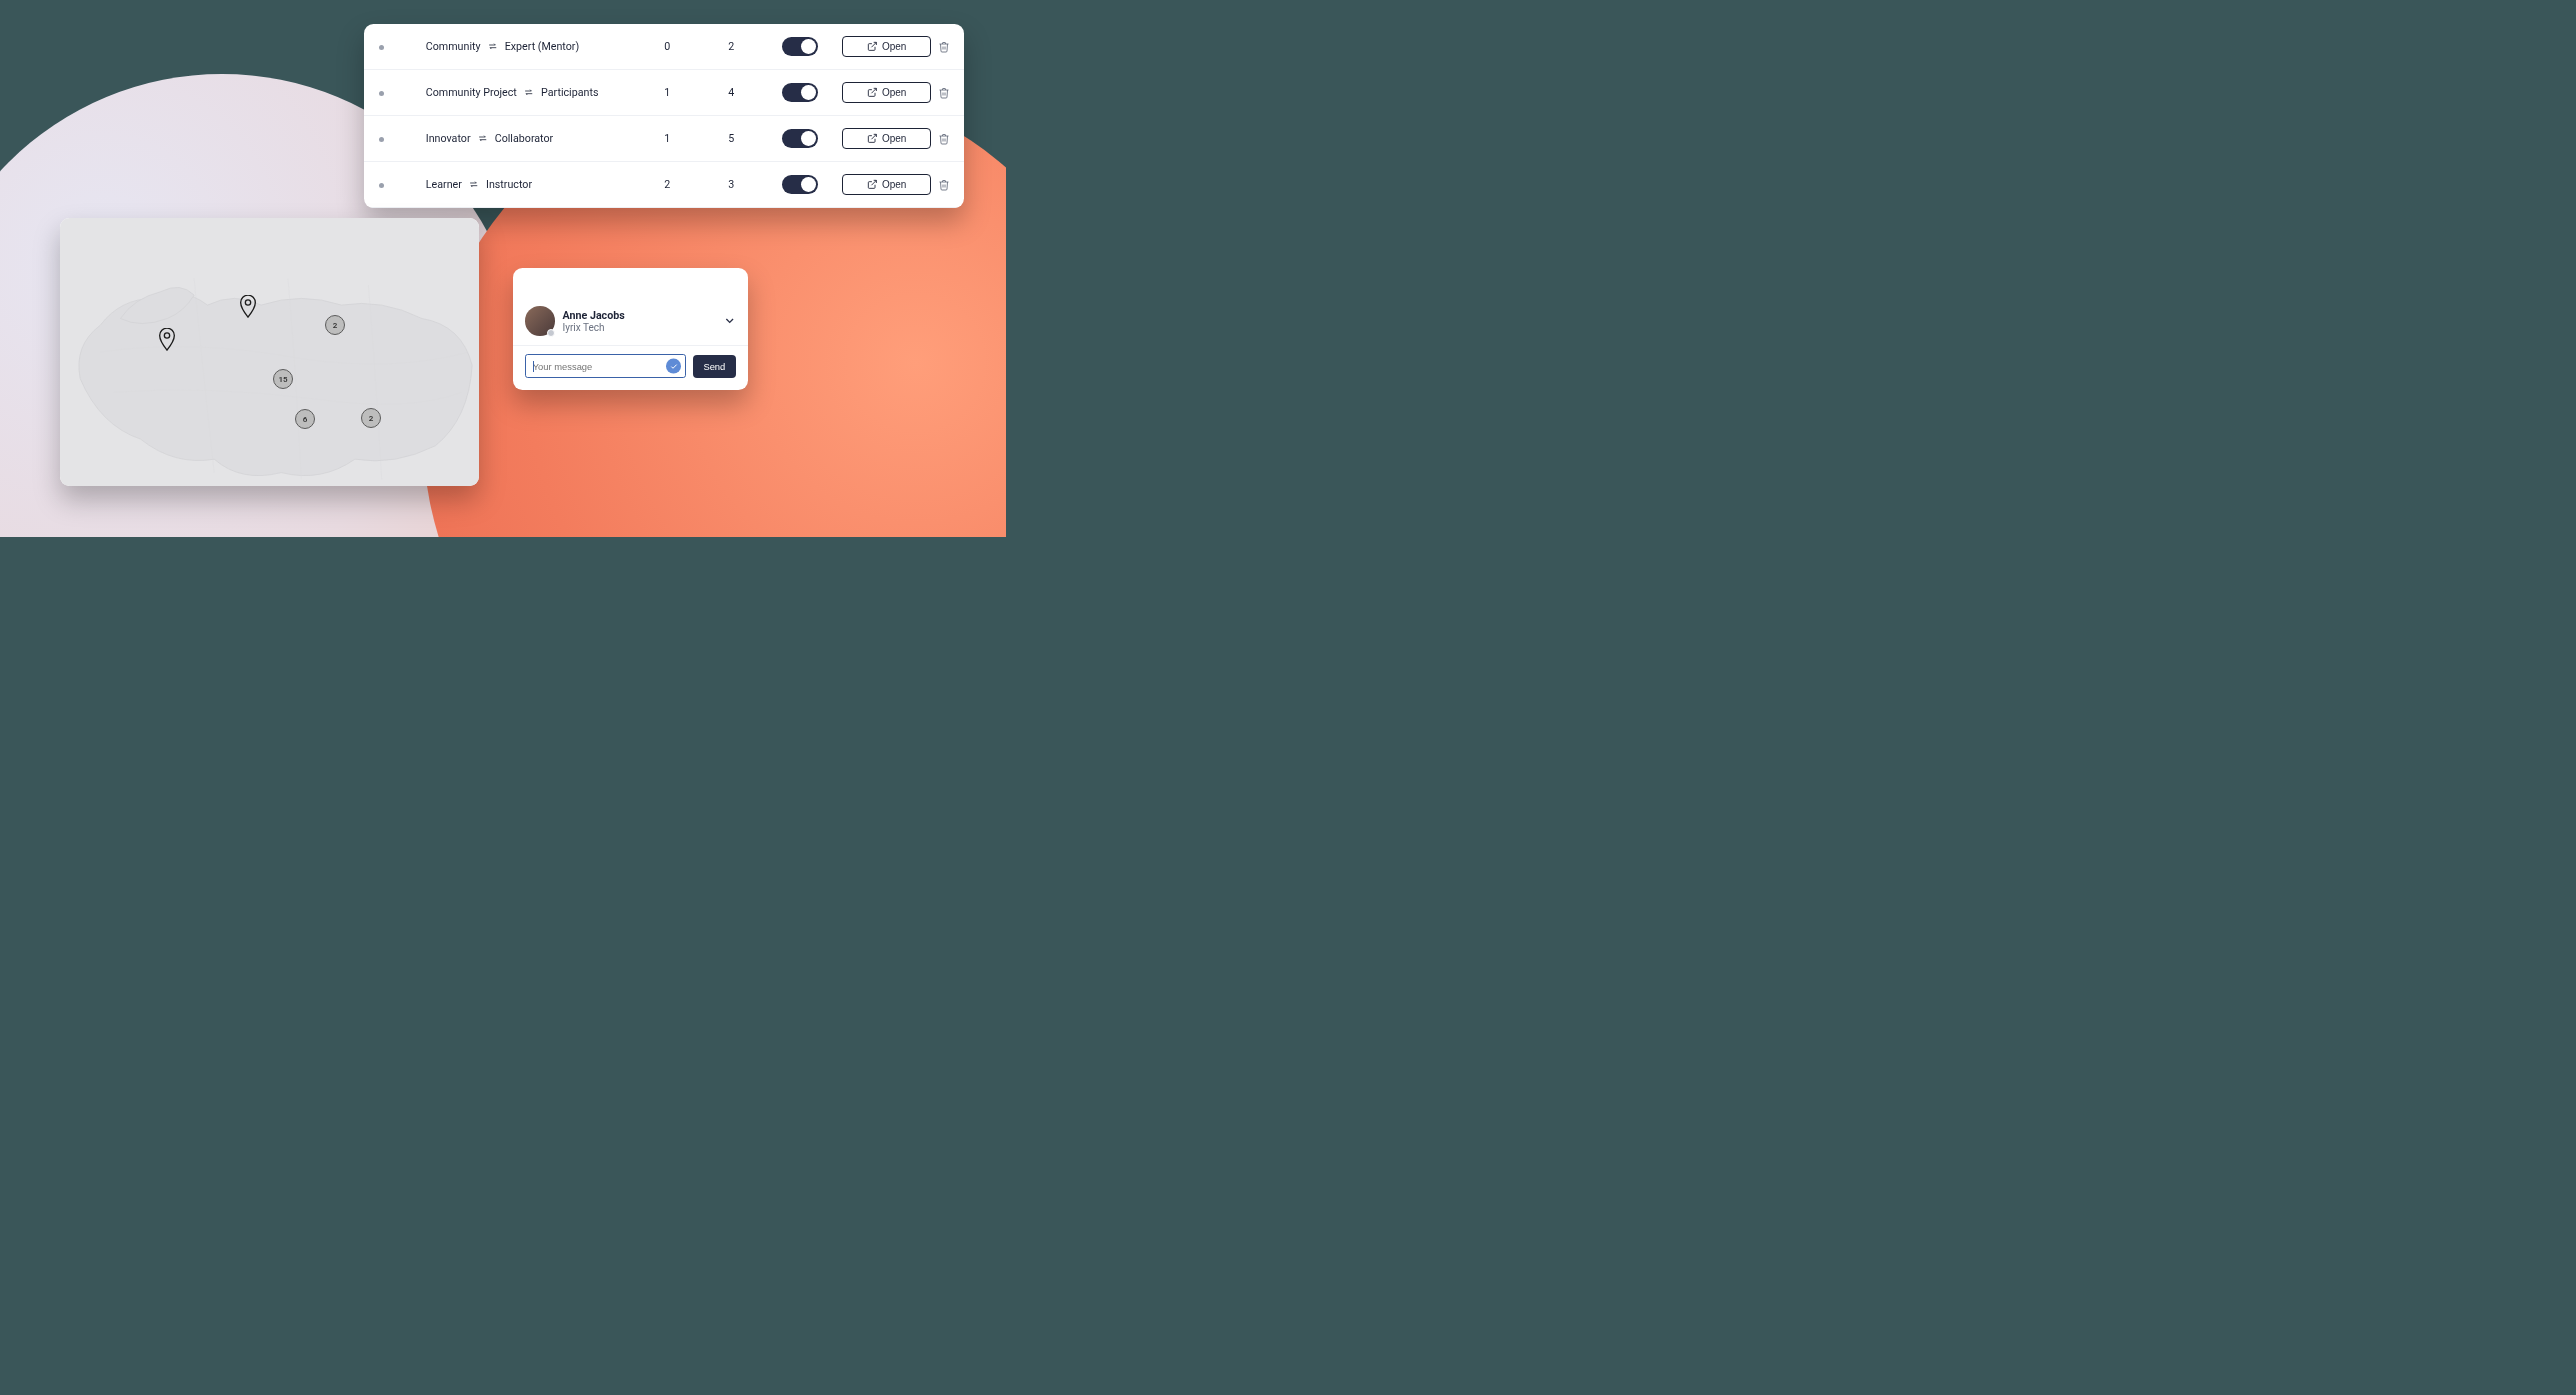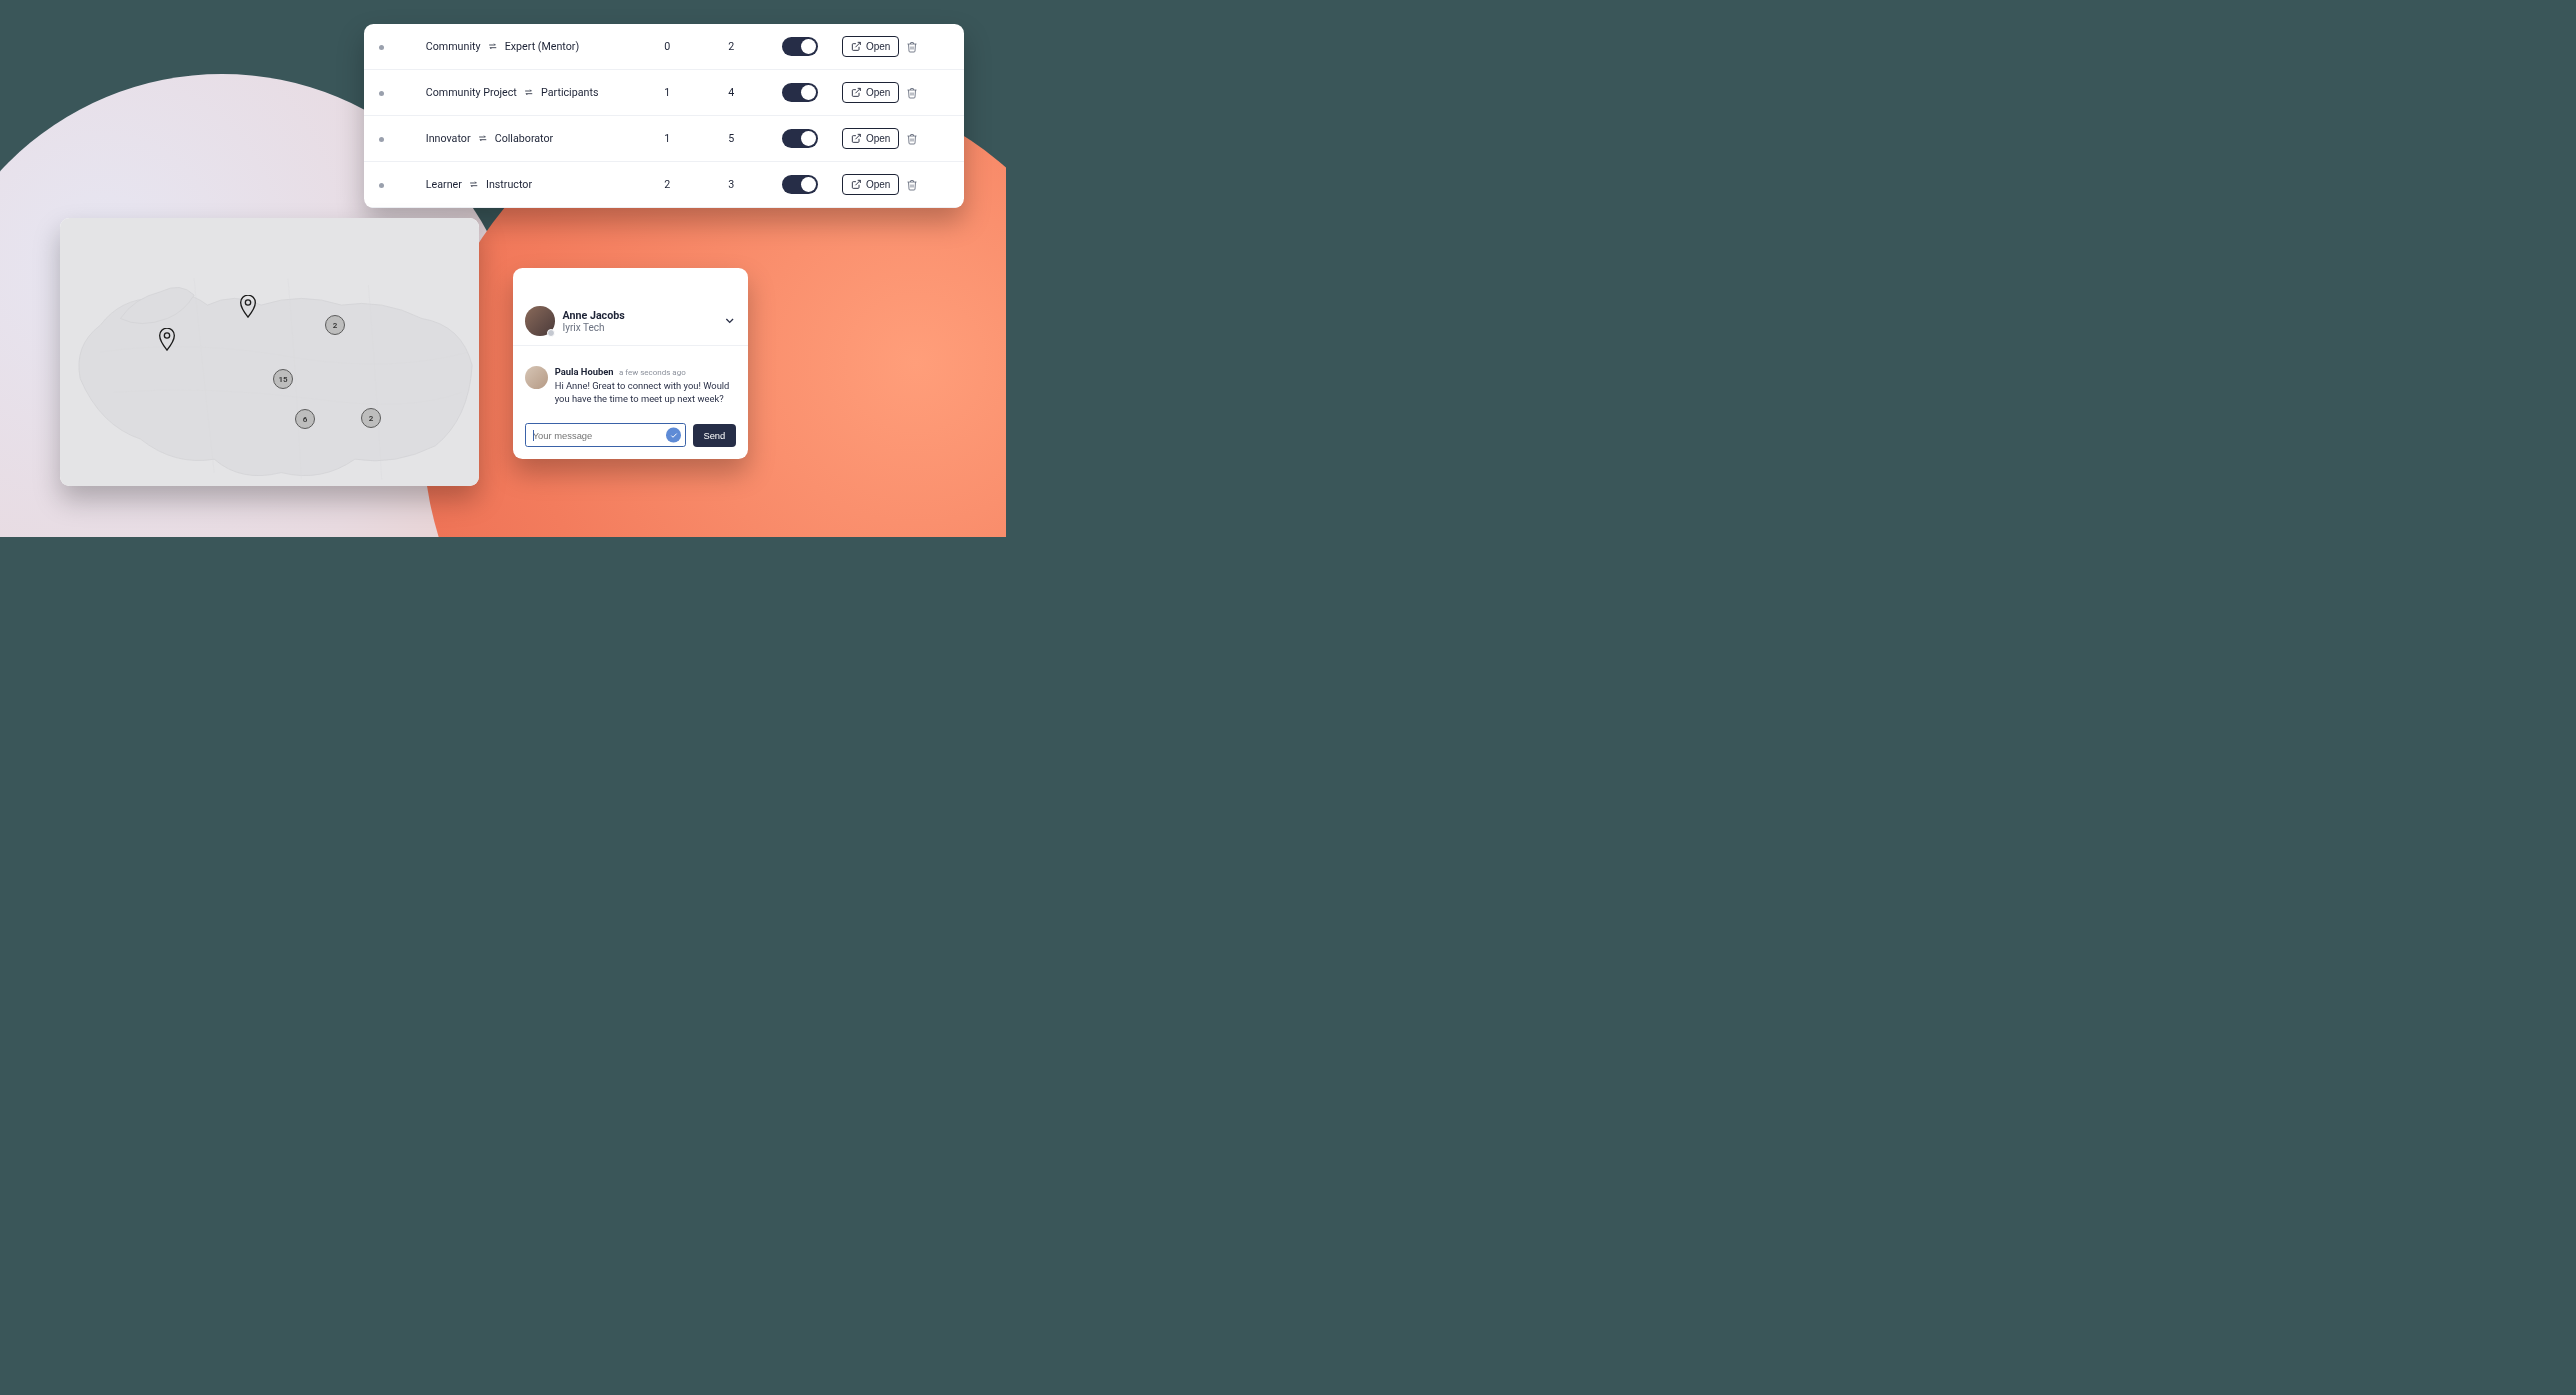--- a/index.html
+++ b/index.html
@@ -75,21 +75,21 @@
 }
 .toggle .knob {
   position:absolute; right:2px; top:2px;
   width:14.8px; height:14.8px; border-radius:50%;
   background:#fff;
 }
 
 .open-btn {
   display:inline-flex; align-items:center; gap:4px;
   background:#fff; border:1px solid #1d2336; color:#1d2336;
-  padding:4px 8px; border-radius:4px;
+  padding:4px 24px; border-radius:4px;
   font-size:10px; font-weight:500; cursor:pointer;
 }
 .trash-icon { color:#6a7180; cursor:pointer; }
 
 
 .map-card {
   top: 218px; left: 60px;
   width: 419px; height: 268px;
   overflow:hidden;
 }
@@ -395,32 +395,20 @@
       <div class="chat-name">Anne Jacobs</div>
       <div class="chat-sub">Iyrix Tech</div>
     </div>
     <span class="chev">
       <svg width="13.4" height="13.4" viewBox="0 0 24 24" fill="none" stroke="currentColor" stroke-width="2.5">
           <polyline points="6 9 12 15 18 9"></polyline>
         </svg>
     </span>
   </div>
 
-  <div class="chat-body">
-    <div class="msg">
-      <div class="avatar-sm"></div>
-      <div style="flex:1">
-        <div class="msg-meta">
-          <span class="msg-author">Paula Houben</span>
-          <span class="msg-time">a few seconds ago</span>
-        </div>
-        <div class="msg-text">Hi Anne! Great to connect with you! Would you have the time to meet up next week?</div>
-      </div>
-    </div>
-  </div>
 
   <div class="chat-input-row">
     <div class="chat-input">
       <span class="caret"></span>
       <input type="text" placeholder="Your message" style="">
       <span class="check-badge">
         <svg width="8" height="8" viewBox="0 0 24 24" fill="none" stroke="#fff" stroke-width="3">
             <polyline points="20 6 9 17 4 12"></polyline>
           </svg>
       </span>

